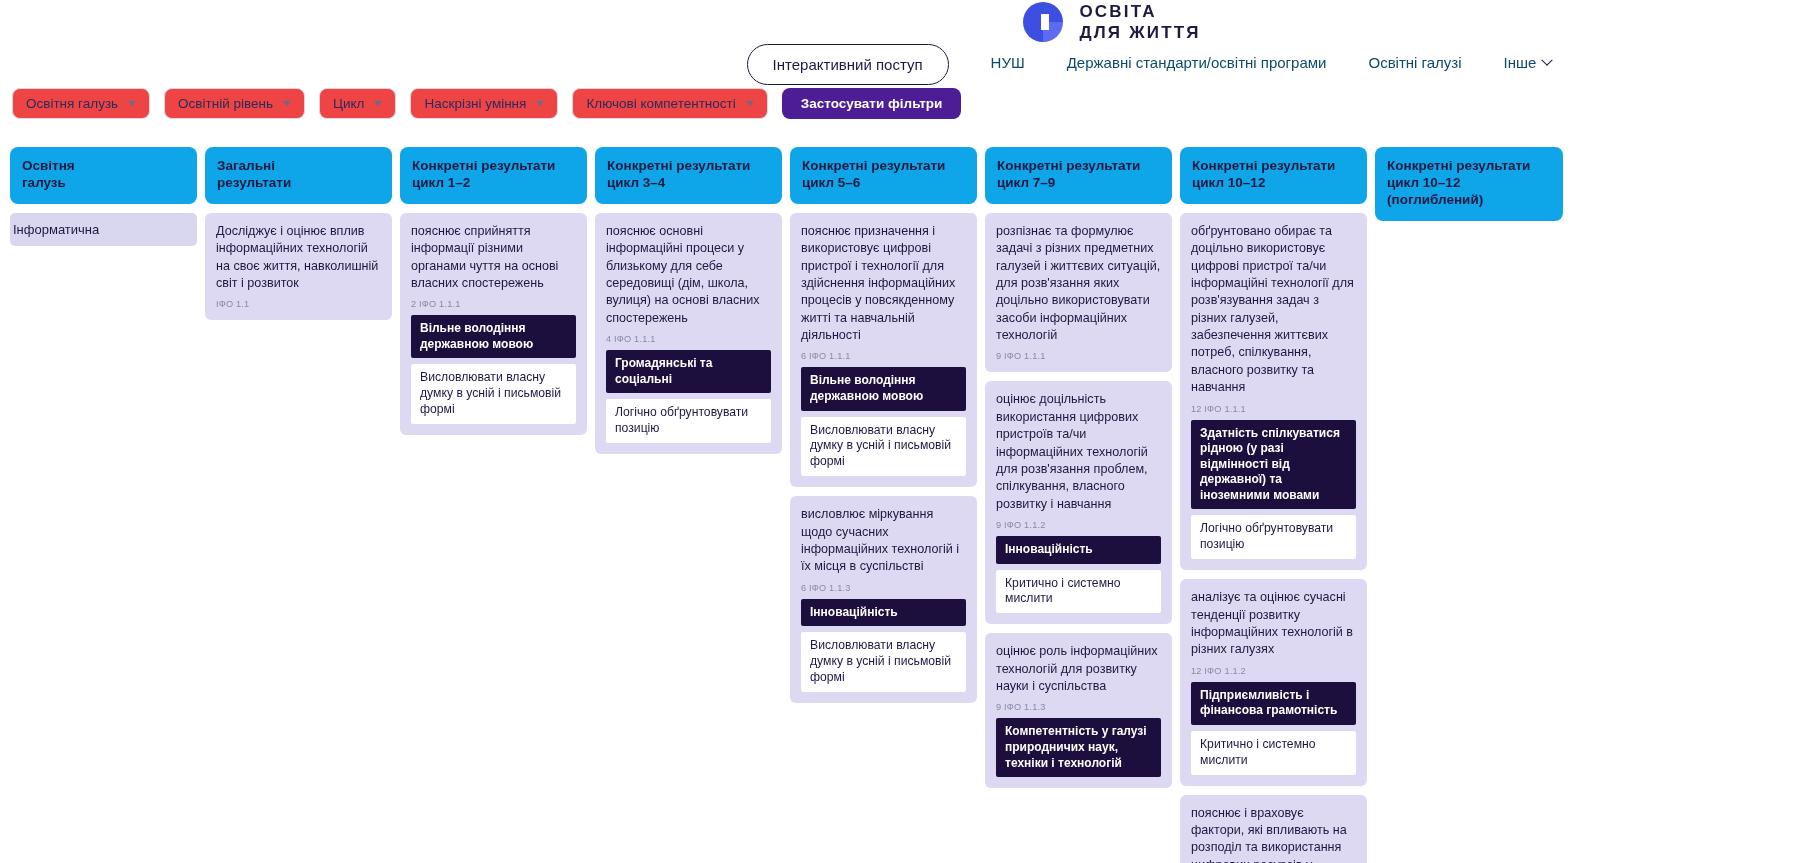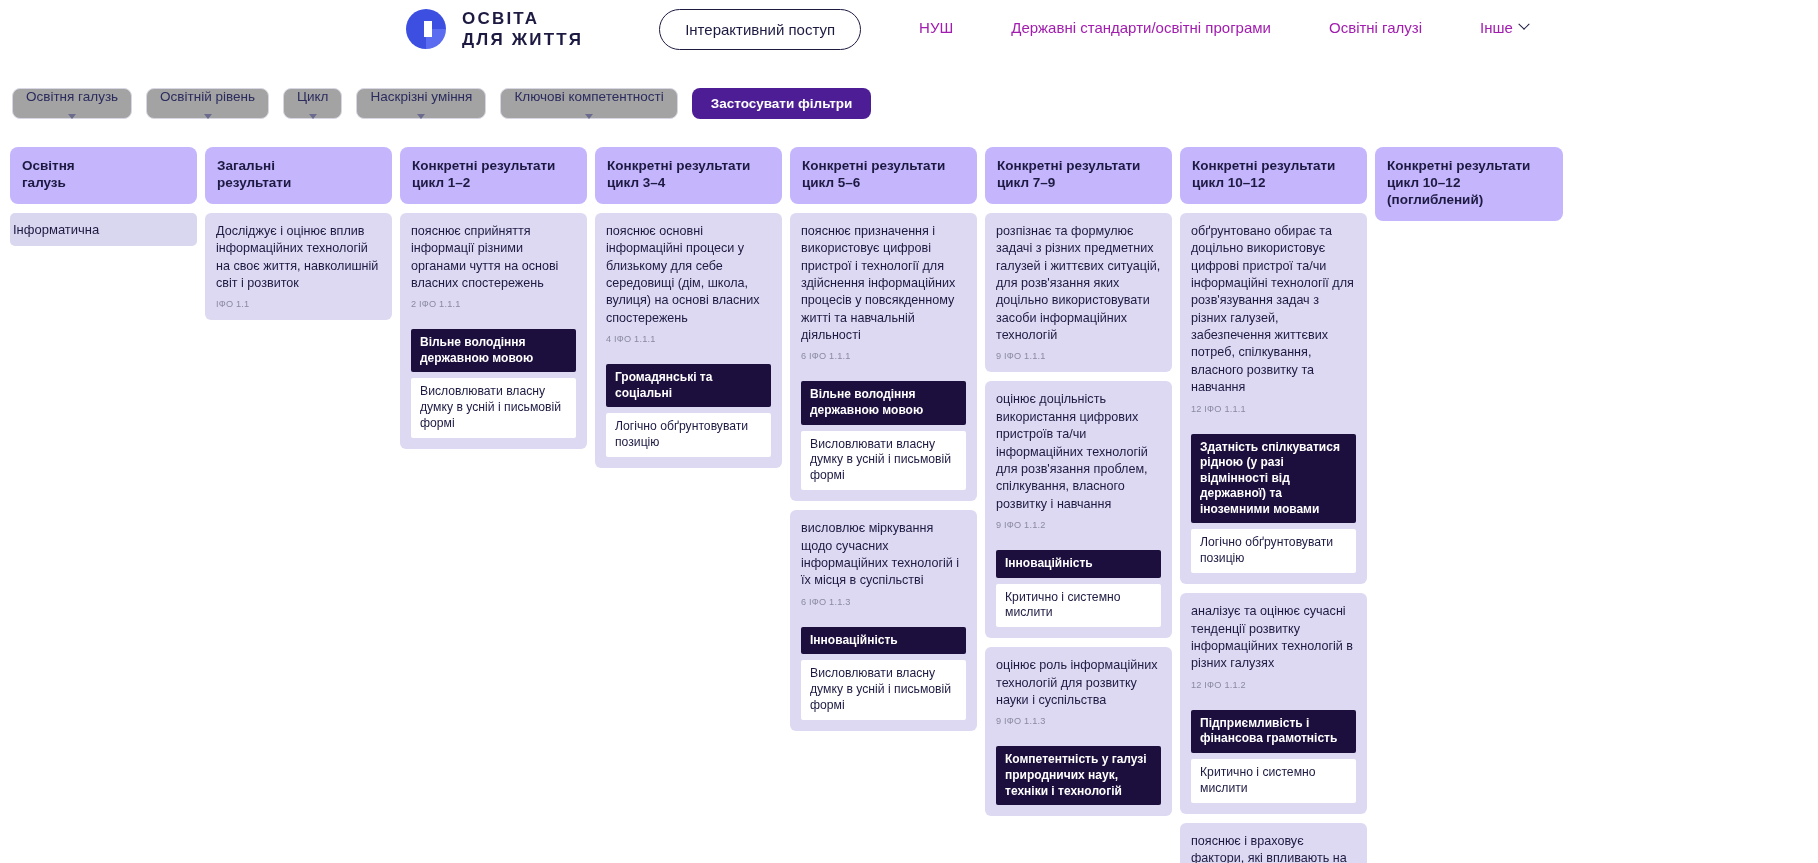--- a/index.html
+++ b/index.html
@@ -12,20 +12,21 @@
     overflow: hidden;
   }
 
   
   .site-header {
     height: 58px;
     display: flex;
     align-items: center;
     padding-left: 404px;
     gap: 0;
+    flex-direction: column;
   }
   .brand { display: flex; align-items: center; gap: 14px; }
   .brand-mark { width: 44px; height: 44px; position: relative; }
   .brand-text {
     font-size: 17px;
     font-weight: 700;
     letter-spacing: 2.2px;
     line-height: 1.25;
     color: #1d1a42;
     text-transform: uppercase;
@@ -42,24 +43,24 @@
     border-radius: 26px;
     padding: 11px 25px;
     font-size: 15px;
     color: #1d1a42;
     white-space: nowrap;
     background: #fff;
     cursor: pointer;
   }
   .nav-link {
     font-size: 15px;
-    color: #a21caf;
+    color: #0c4a6e;
     white-space: nowrap;
     padding: 10px 0;
-    margin-left: 58px;
+    margin-left: 42px;
     cursor: pointer;
     display: flex;
     align-items: center;
     gap: 7px;
   }
   .chev {
     display: inline-block;
     width: 8px; height: 8px;
     border-right: 1.6px solid #1d1a42;
     border-bottom: 1.6px solid #1d1a42;
@@ -71,31 +72,30 @@
     display: flex;
     align-items: center;
     gap: 14px;
     padding: 0 0 0 12px;
     margin-top: 28px;
     height: 34px;
   }
   .filter-chip {
     border: 1px solid #d7d7e3;
     border-radius: 8px;
-    background: #a3a3a3;
+    background: #ef4444;
     height: 31px;
     display: flex;
     align-items: center;
     gap: 10px;
     padding: 0 13px;
     font-size: 13.5px;
     color: #2b2b5e;
     cursor: pointer;
     white-space: nowrap;
-    flex-direction: column;
   }
   .caret {
     width: 0; height: 0;
     border-left: 4.5px solid transparent;
     border-right: 4.5px solid transparent;
     border-top: 5px solid #6a6a8e;
   }
   .apply-btn {
     background: #4c1d95;
     color: #fff;
@@ -115,21 +115,21 @@
     display: flex;
     gap: 8px;
     padding: 0 0 0 10px;
     margin-top: 27px;
     align-items: flex-start;
   }
   .col { width: 187px; flex: 0 0 187px; }
   .col.wide { width: 188px; flex: 0 0 188px; }
 
   .col-head {
-    background: #c4b5fd;
+    background: #0ea5e9;
     border-radius: 8px;
     padding: 11px 12px 12px 12px;
     font-size: 13.5px;
     font-weight: 700;
     line-height: 1.25;
     color: #1d1a42;
     min-height: 48px;
   }
   .col-head .l2 { display: block; }
 
@@ -153,21 +153,21 @@
     font-size: 12.6px;
     line-height: 1.38;
     color: #1d1a42;
   }
   .card-code {
     font-size: 9.2px;
     color: #8a89a3;
     margin-top: 7px;
     letter-spacing: .2px;
   }
-  .badges { margin-top: 20px; display: flex; flex-direction: column; gap: 6px; align-items: flex-start; }
+  .badges { margin-top: 6px; display: flex; flex-direction: column; gap: 6px; align-items: flex-start; }
   .badge-dark {
     background: #1d0f3d;
     color: #ffffff;
     font-size: 12px;
     font-weight: 700;
     line-height: 1.3;
     padding: 6px 9px;
     border-radius: 2px;
     display: block;
   }

